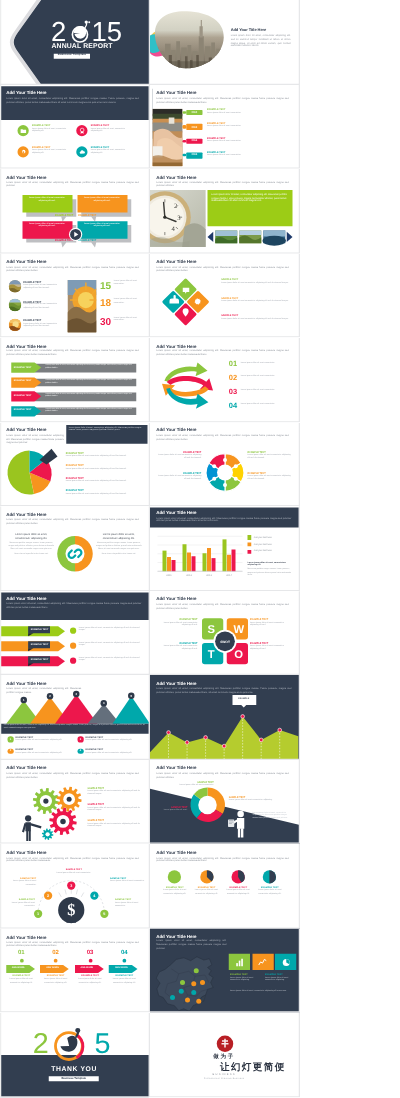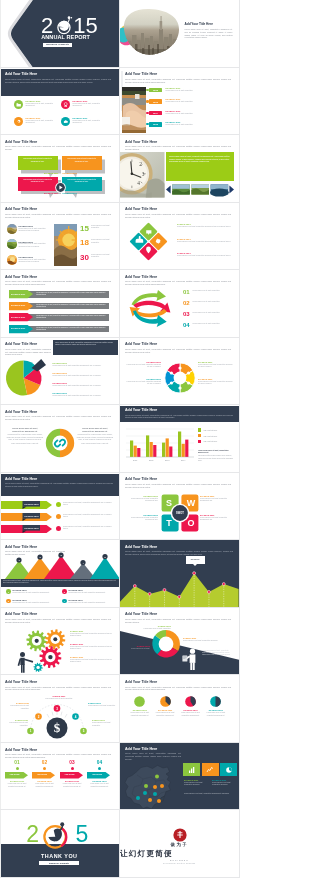--- a/index.html
+++ b/index.html
@@ -302,22 +302,22 @@
   .s25-thx{position:absolute;left:0;top:42.5px;width:118.6px;text-align:center;
            font-size:5.4px;font-weight:bold;color:#fff;letter-spacing:.5px;}
   .s25-badge{position:absolute;left:39px;top:50.5px;width:40px;text-align:center;
              background:#fff;color:#323e50;font-size:2.2px;font-weight:bold;
              padding:.7px 0;line-height:3px;}
 
   
   .s26-seal{position:absolute !important;left:52.6px !important;top:18px !important;}
   .s26-l1{position:absolute;left:0;top:32px;width:118.6px;text-align:center;
           font-size:4.4px;font-weight:bold;color:#2b3341;letter-spacing:1.4px;}
-  .s26-l2{position:absolute;left:0;top:38.5px;width:118.6px;text-align:left;
-          font-size:7.6px;font-weight:bold;color:#2b3341;letter-spacing:1.2px;}
+  .s26-l2{position:absolute;left:0;top:38.5px;width:118.6px;text-align:center;
+          font-size:7.6px;font-weight:bold;color:#2b3341;letter-spacing:1.2px;padding-left:23px;}
   .s26-s1{position:absolute;left:0;top:48.5px;width:118.6px;text-align:center;
           font-size:2.1px;color:#8b9099;letter-spacing:1px;}
   .s26-s2{position:absolute;left:0;top:51.8px;width:118.6px;text-align:center;
           font-size:1.7px;color:#a6abb3;letter-spacing:.3px;}
 
 </style>
 </head>
 <body>
 
 <div id="grid">

